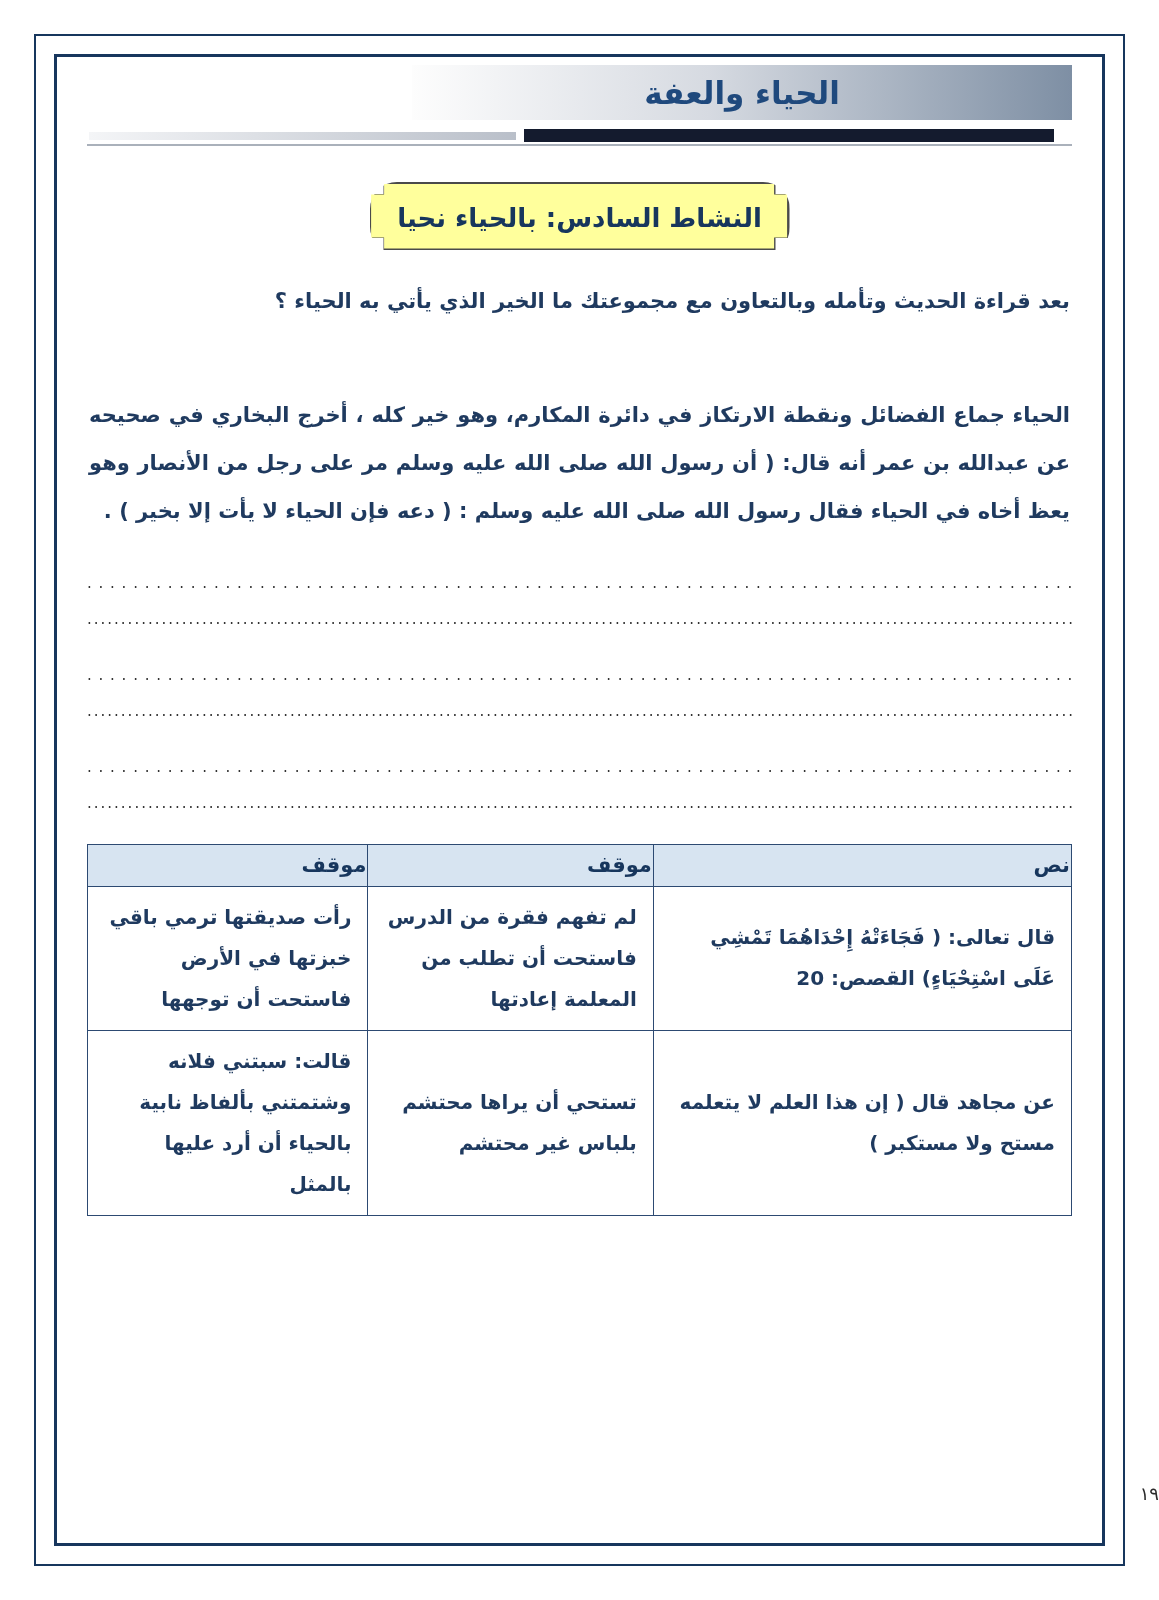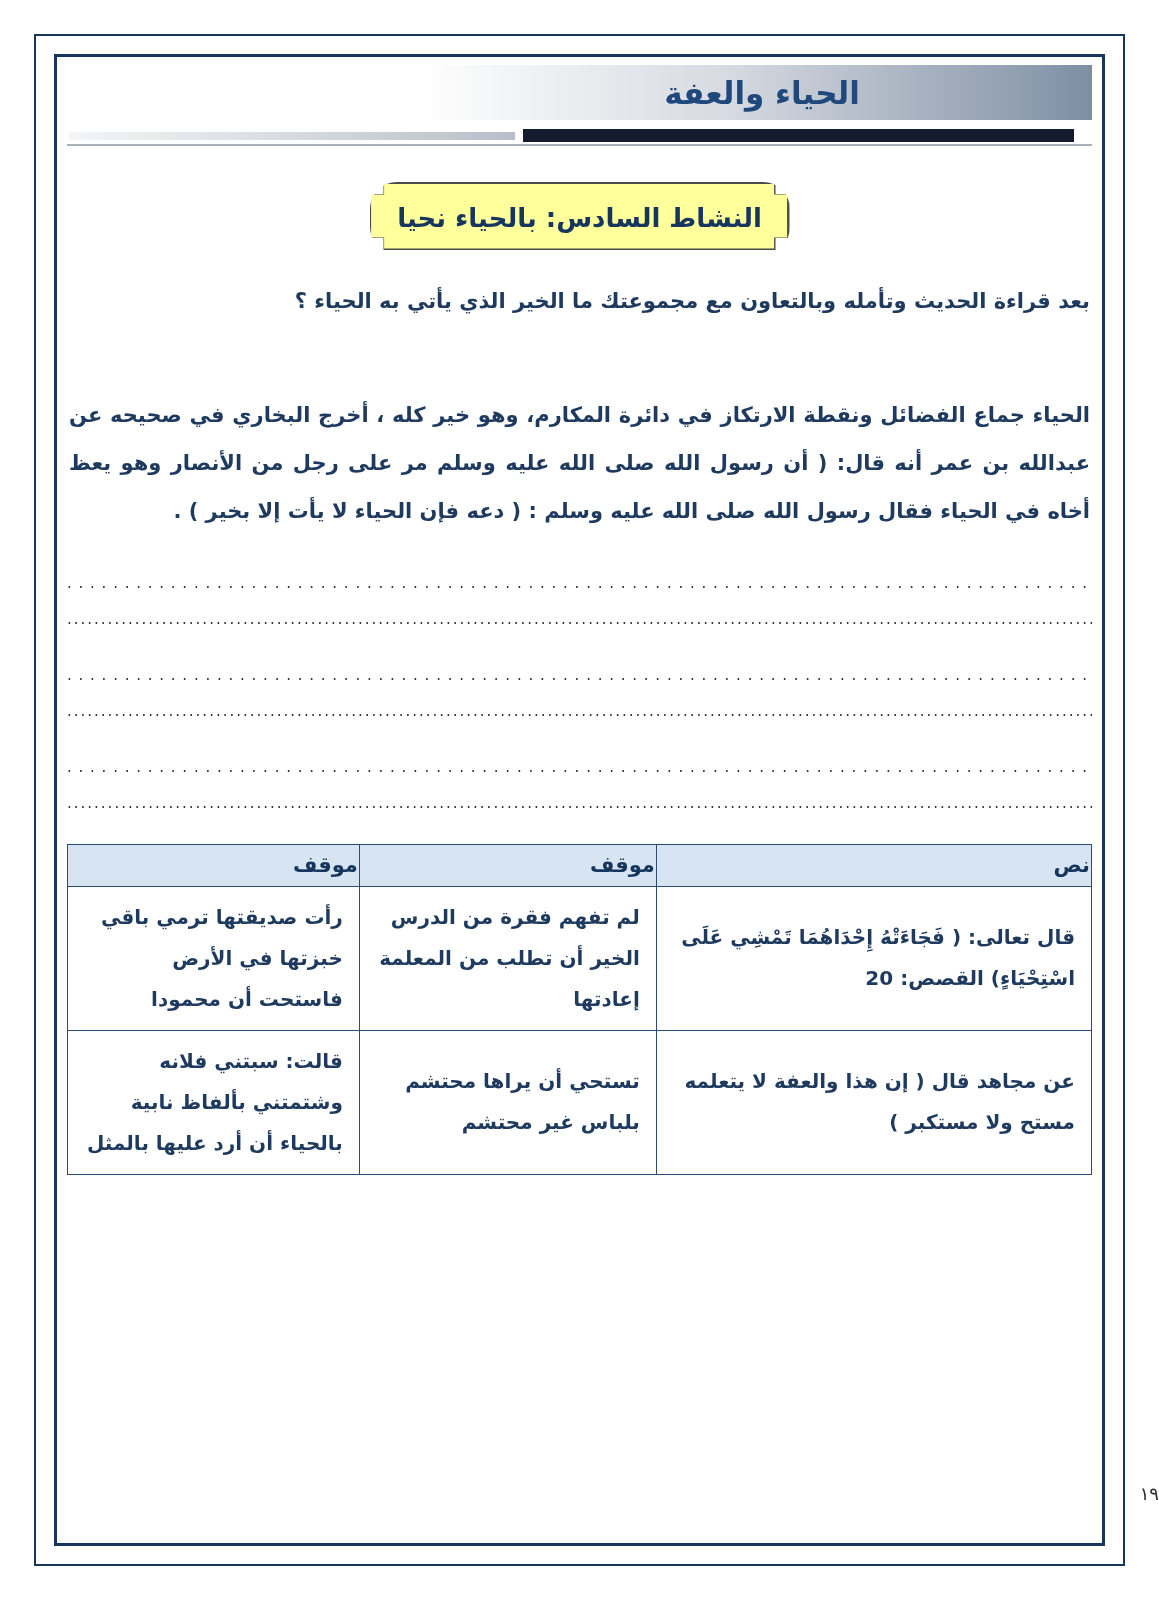--- a/index.html
+++ b/index.html
@@ -8,21 +8,21 @@
     --text-navy:#1f3a5f;
     --banner-yellow:#ffff9c;
     --table-header-bg:#d7e4f1;
     --bar-dark:#141b2e;
   }
   *{box-sizing:border-box;}
   html,body{margin:0;padding:0;background:#ffffff;}
   body{font-family:"DejaVu Sans", "Liberation Sans", sans-serif;}
   .page{position:relative;width:1159px;height:1600px;background:#ffffff;overflow:hidden;}
   .border-outer{position:absolute;inset:34px;border:2px solid var(--border-navy,#17365d);pointer-events:none;}
-  .border-inner{position:absolute;inset:54px;border:3px solid var(--border-navy,#17365d);padding:4px 10px;}
+  .border-inner{position:absolute;inset:54px;border:3px solid var(--border-navy,#17365d);padding:4px 30px;}
   .content{direction:rtl;width:100%;height:100%;}
 
   
   .header-bar{
     width:660px;height:55px;margin:4px 0 0 auto;margin-right:0;
     margin-left:auto;direction:rtl;
     background:linear-gradient(to right,#fdfdfd 0%,#d6dae1 45%,#7e8fa4 100%);
     display:flex;align-items:center;justify-content:center;
   }
   .header-title{
@@ -143,25 +143,25 @@
         <thead>
           <tr>
             <th>نص</th>
             <th>موقف</th>
             <th>موقف</th>
           </tr>
         </thead>
         <tbody>
           <tr>
             <td>قال تعالى: ( فَجَاءَتْهُ إِحْدَاهُمَا تَمْشِي عَلَى اسْتِحْيَاءٍ) القصص: 20</td>
-            <td>لم تفهم فقرة من الدرس الخير أن تطلب من المعلمة إعادتها</td>
-            <td>رأت صديقتها ترمي باقي خبزتها في الأرض فاستحت أن محمودا</td>
+            <td>لم تفهم فقرة من الدرس فاستحت أن تطلب من المعلمة إعادتها</td>
+            <td>رأت صديقتها ترمي باقي خبزتها في الأرض فاستحت أن توجهها</td>
           </tr>
           <tr>
-            <td>عن مجاهد قال ( إن هذا والعفة لا يتعلمه مستح ولا مستكبر )</td>
+            <td>عن مجاهد قال ( إن هذا العلم لا يتعلمه مستح ولا مستكبر )</td>
             <td>تستحي أن يراها محتشم بلباس غير محتشم</td>
             <td>قالت: سبتني فلانه وشتمتني بألفاظ نابية بالحياء أن أرد عليها بالمثل</td>
           </tr>
         </tbody>
       </table>
 
     </div>
   </div>
 
   <div class="page-number">١٩</div>

